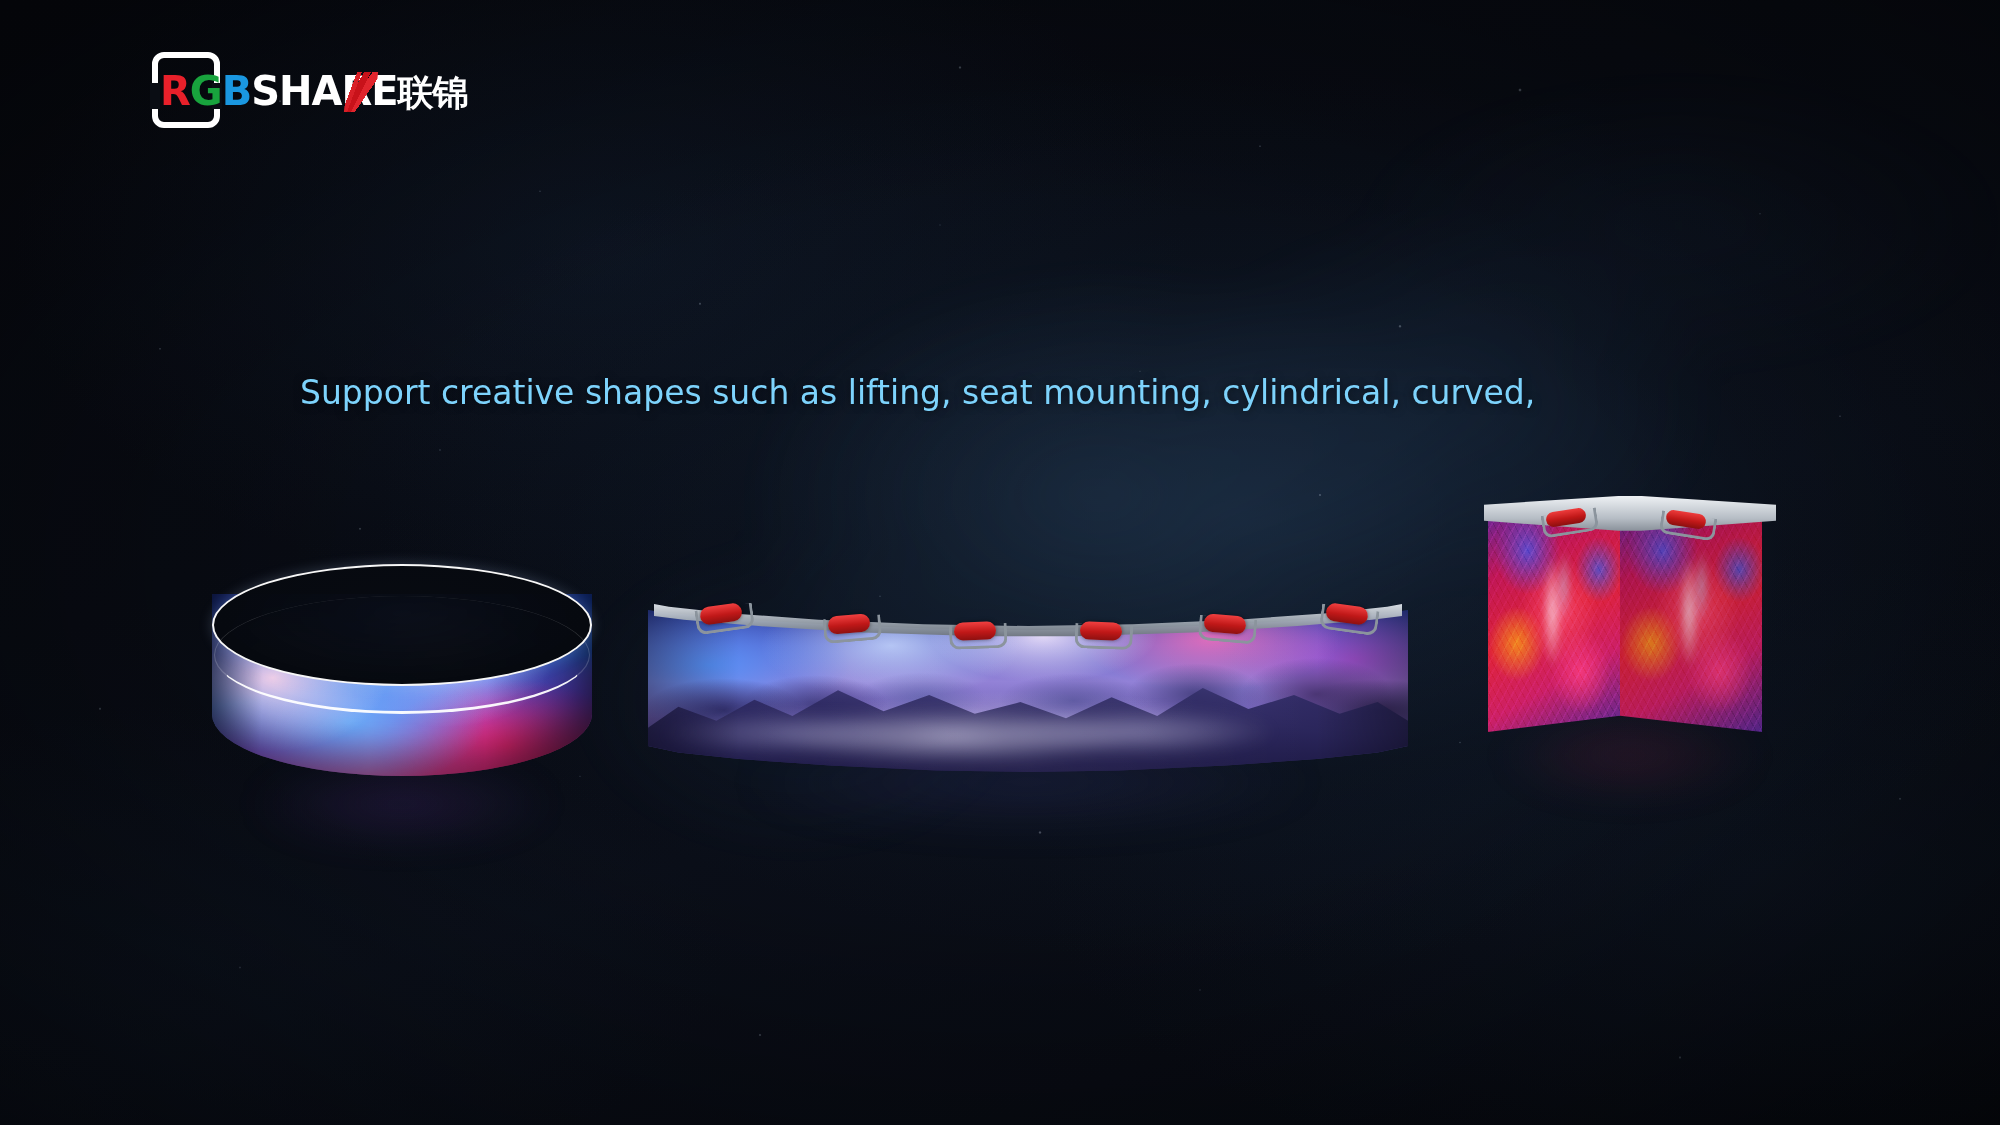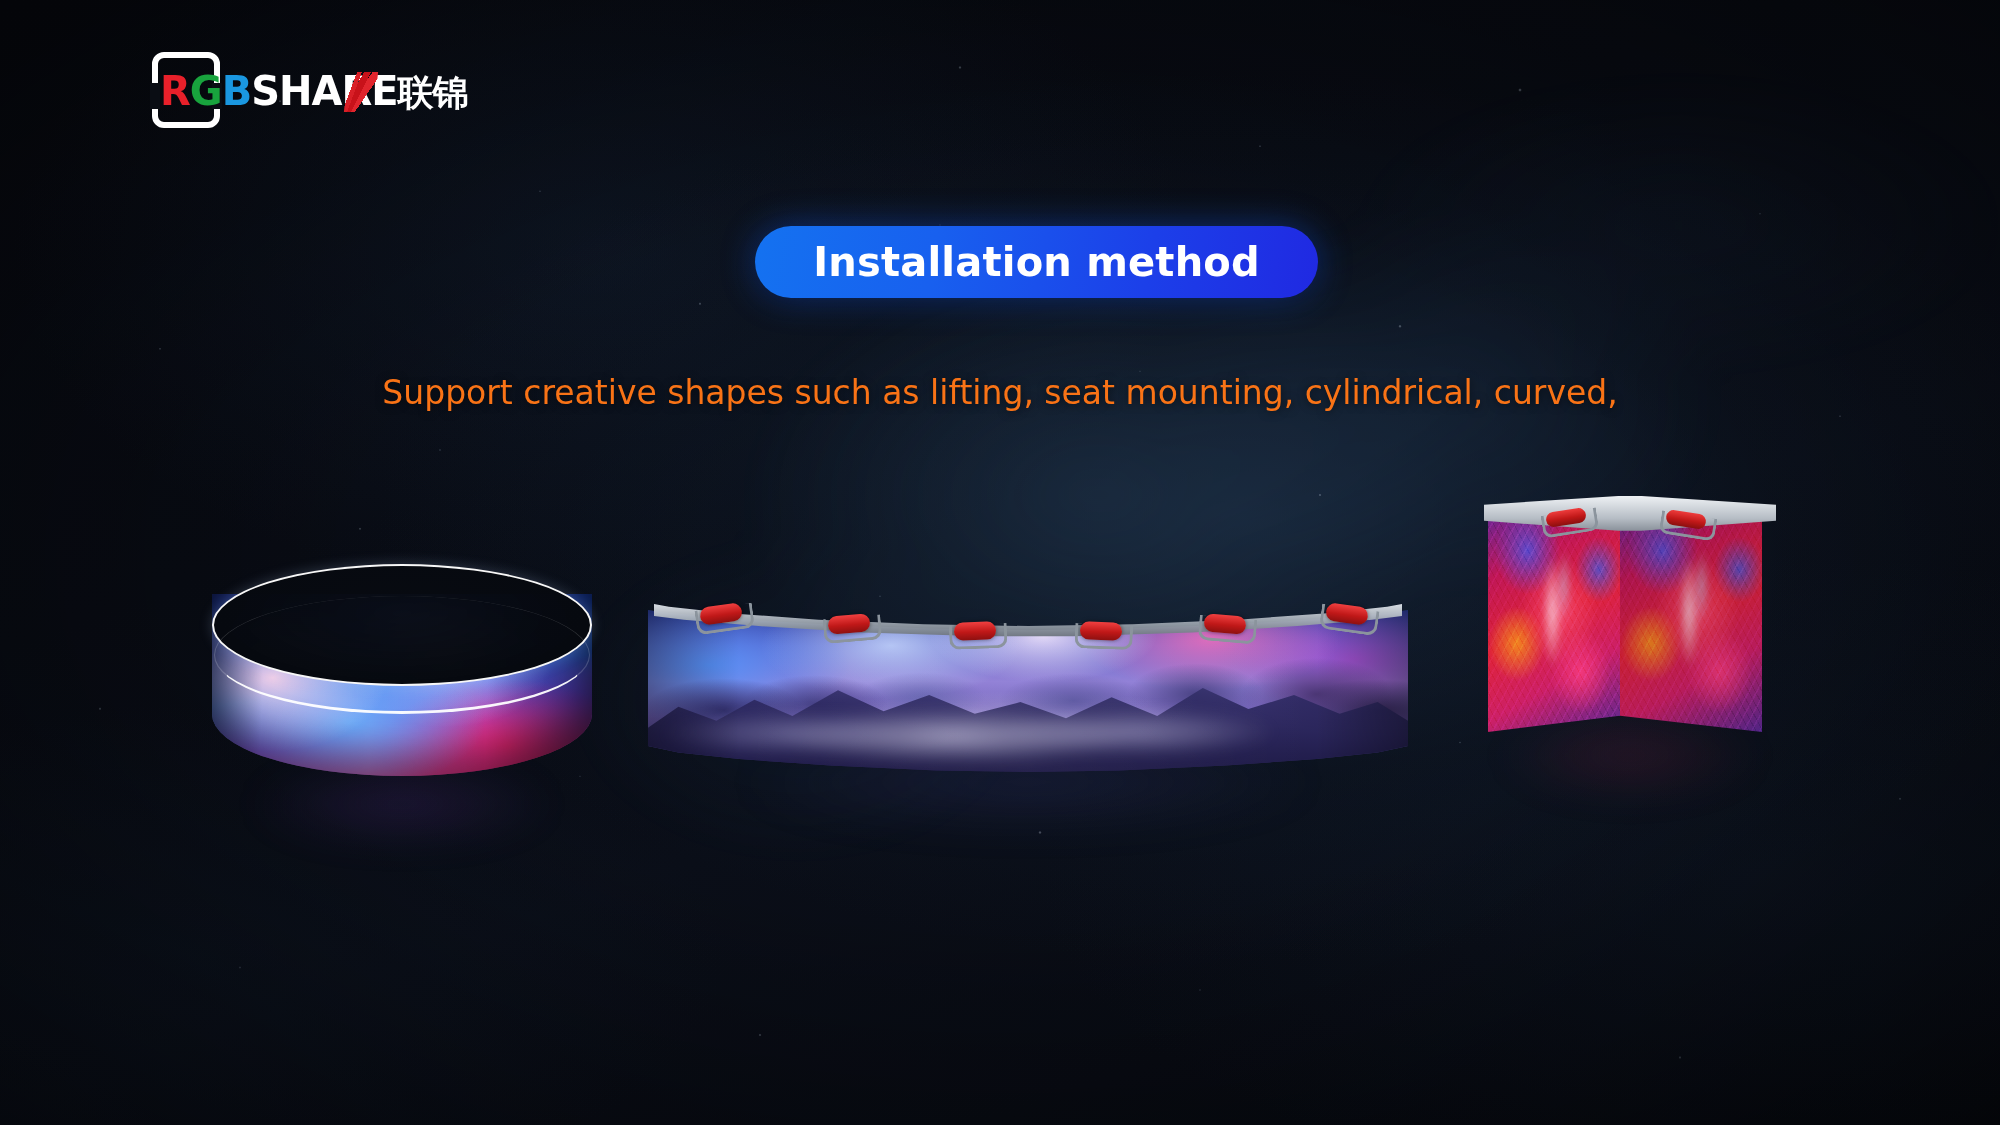--- a/index.html
+++ b/index.html
@@ -110,21 +110,21 @@
   }
   .title-pill span{
     color:#fff; font-size:40px; font-weight:700;
     font-family:"DejaVu Sans","Liberation Sans",sans-serif;
     letter-spacing:.2px;
   }
 
   
   .subtitle{
     position:absolute; left:300px; top:370px; width:1400px;
-    text-align:center; color:#f97316;
+    text-align:left; color:#7dd3fc;
     font-size:33px; line-height:1.42; font-weight:400;
     font-family:"DejaVu Sans","Liberation Sans",sans-serif;
     text-shadow:0 1px 8px rgba(0,0,0,.6);
   }
   .subtitle .ln{ display:block; }
 
   
   .gallery{ position:absolute; left:0; top:520px; width:2000px; height:400px; }
 
   
@@ -307,23 +307,20 @@
   <div class="bg-vignette"></div>
 
   <div class="logo">
     <div class="logo-frame"></div>
     <div class="logo-word">
       <span class="lg-r">R</span><span class="lg-g">G</span><span class="lg-b">B</span><span class="lg-share">SHARE</span><span class="lg-cn">联锦</span>
     </div>
     <div class="lg-slash"></div>
   </div>
 
-  <div class="title-pill">
-    <span>Installation method</span>
-  </div>
 
   <div class="subtitle">
     <span class="ln">Support creative shapes such as lifting, seat mounting, cylindrical, curved,</span>
   </div>
 
   <div class="gallery">
 
     <div class="cyl">
       <div class="cyl-glow"></div>
       <div class="cyl-body"></div>

